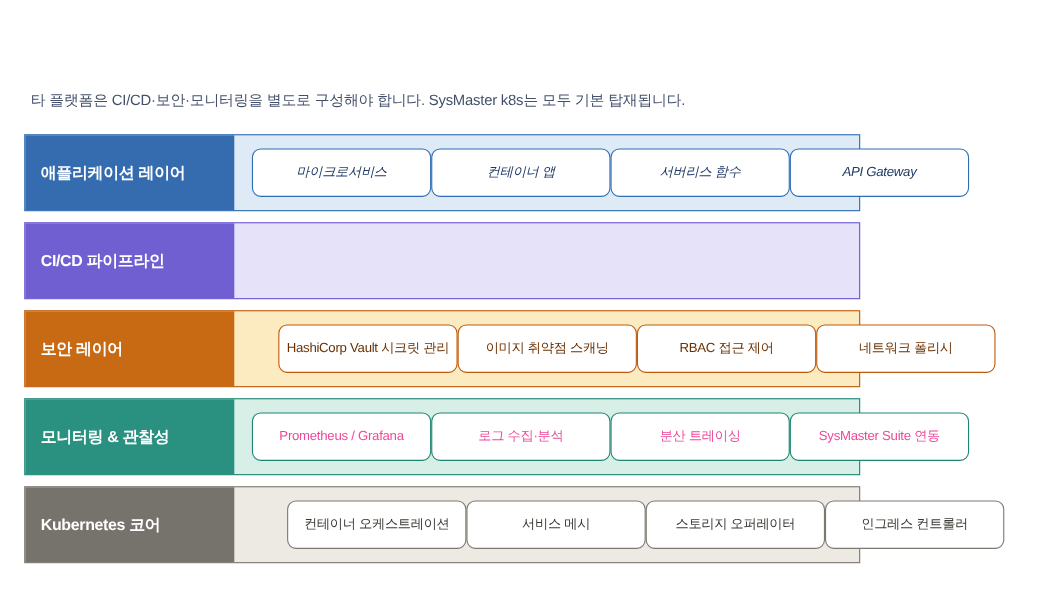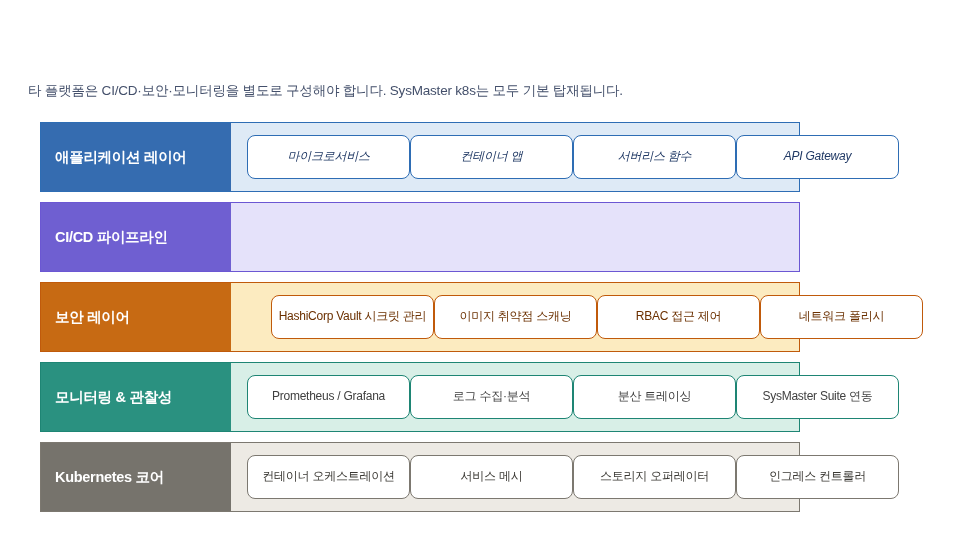--- a/index.html
+++ b/index.html
@@ -39,21 +39,21 @@
     font-size: 13.5px;
     font-weight: normal;
     color: #44506B;
     letter-spacing: -0.2px;
     white-space: nowrap;
   }
 
   
   .stack {
     position: absolute;
-    left: 40px;
+    left: 22px;
     top: 122px;
     width: 760px;
   }
   .layer-row {
     display: flex;
     align-items: stretch;
     height: 70px;
     margin-bottom: 10px;
     box-sizing: border-box;
     border: 1px solid transparent;
@@ -107,23 +107,23 @@
   .row-cicd         { border-color: #6B57D3; background: #E5E2FA; justify-content: space-between; }
   .row-cicd .layer-label { background: #6F5FD1; }
   .row-cicd .chip   { border-color: #6B57D3; color: #342A72; }
 
   .row-sec          { border-color: #C05A0B; background: #FCEBC0; gap: 24px; }
   .row-sec .layer-label  { background: #C76A13; }
   .row-sec .chip    { border-color: #C05A0B; color: #6B3000; }
 
   .row-mon          { border-color: #1E8574; background: #D8EFE7; }
   .row-mon .layer-label  { background: #2A9180; }
-  .row-mon .chip    { border-color: #1E8574; color: #404040; }
+  .row-mon .chip    { border-color: #1E8574; color: #ec4899; }
 
-  .row-k8s          { border-color: #7C7870; background: #EDEAE4; }
+  .row-k8s          { border-color: #7C7870; background: #EDEAE4; gap: 32px; }
   .row-k8s .layer-label  { background: #76736C; }
   .row-k8s .chip    { border-color: #7C7870; color: #3A3833; text-align: right; }
 </style>
 </head>
 <body>
 
 <div class="slide">
 
 
   <div class="subtitle">타 플랫폼은 CI/CD·보안·모니터링을 별도로 구성해야 합니다. SysMaster k8s는 모두 기본 탑재됩니다.</div>

